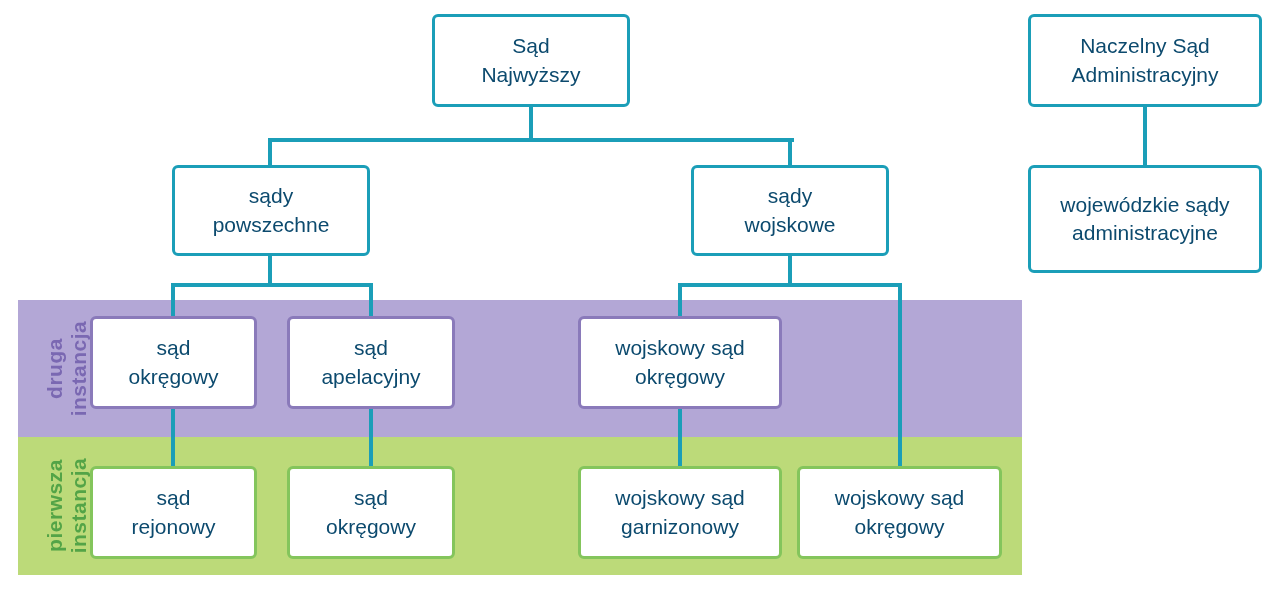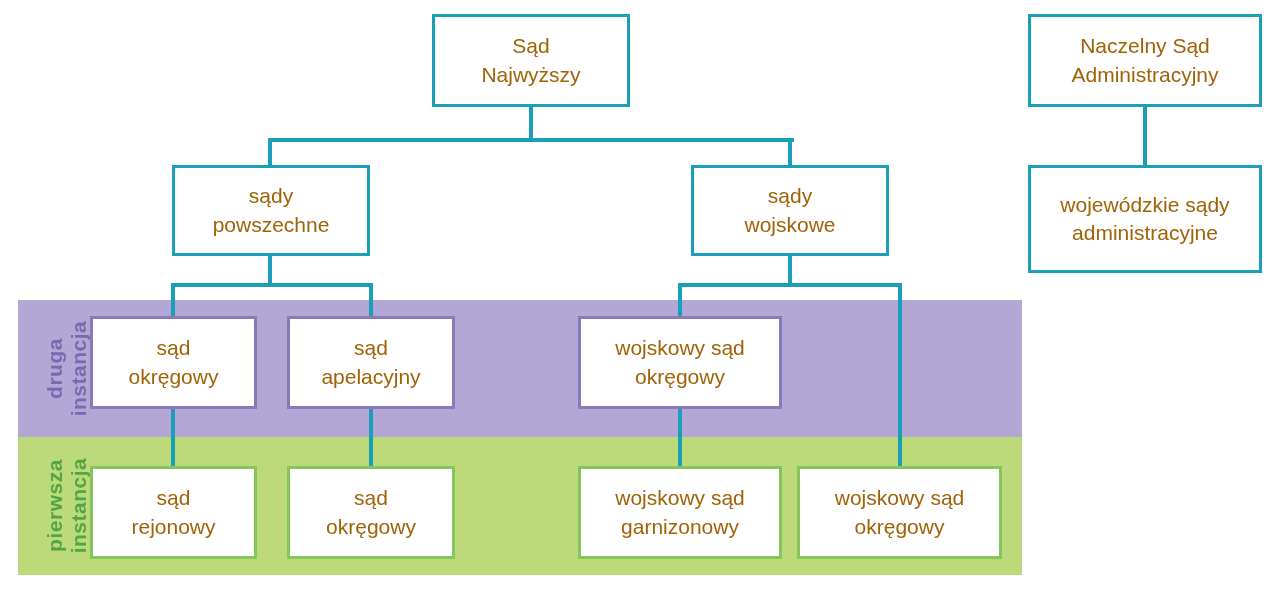--- a/index.html
+++ b/index.html
@@ -66,23 +66,24 @@
   .node {
     position: absolute;
     background: #ffffff;
     z-index: 2;
     display: flex;
     align-items: center;
     justify-content: center;
     text-align: center;
     font-size: 21px;
     line-height: 1.35;
-    color: #a16207;
+    color: #0c4a6e;
     white-space: pre-line;
     box-sizing: border-box;
+    border-radius: 6px;
   }
   .node.teal   { border: 3px solid var(--teal); }
   .node.purple { border: 3px solid var(--purple-border); }
   .node.green  { border: 3px solid var(--green-border); }
 
   
   #n-sn  { left: 432px;  top: 14px;  width: 198px; height: 93px; }
   #n-nsa { left: 1028px; top: 14px;  width: 234px; height: 93px; }
   #n-sp  { left: 172px;  top: 165px; width: 198px; height: 91px; }
   #n-sw  { left: 691px;  top: 165px; width: 198px; height: 91px; }

